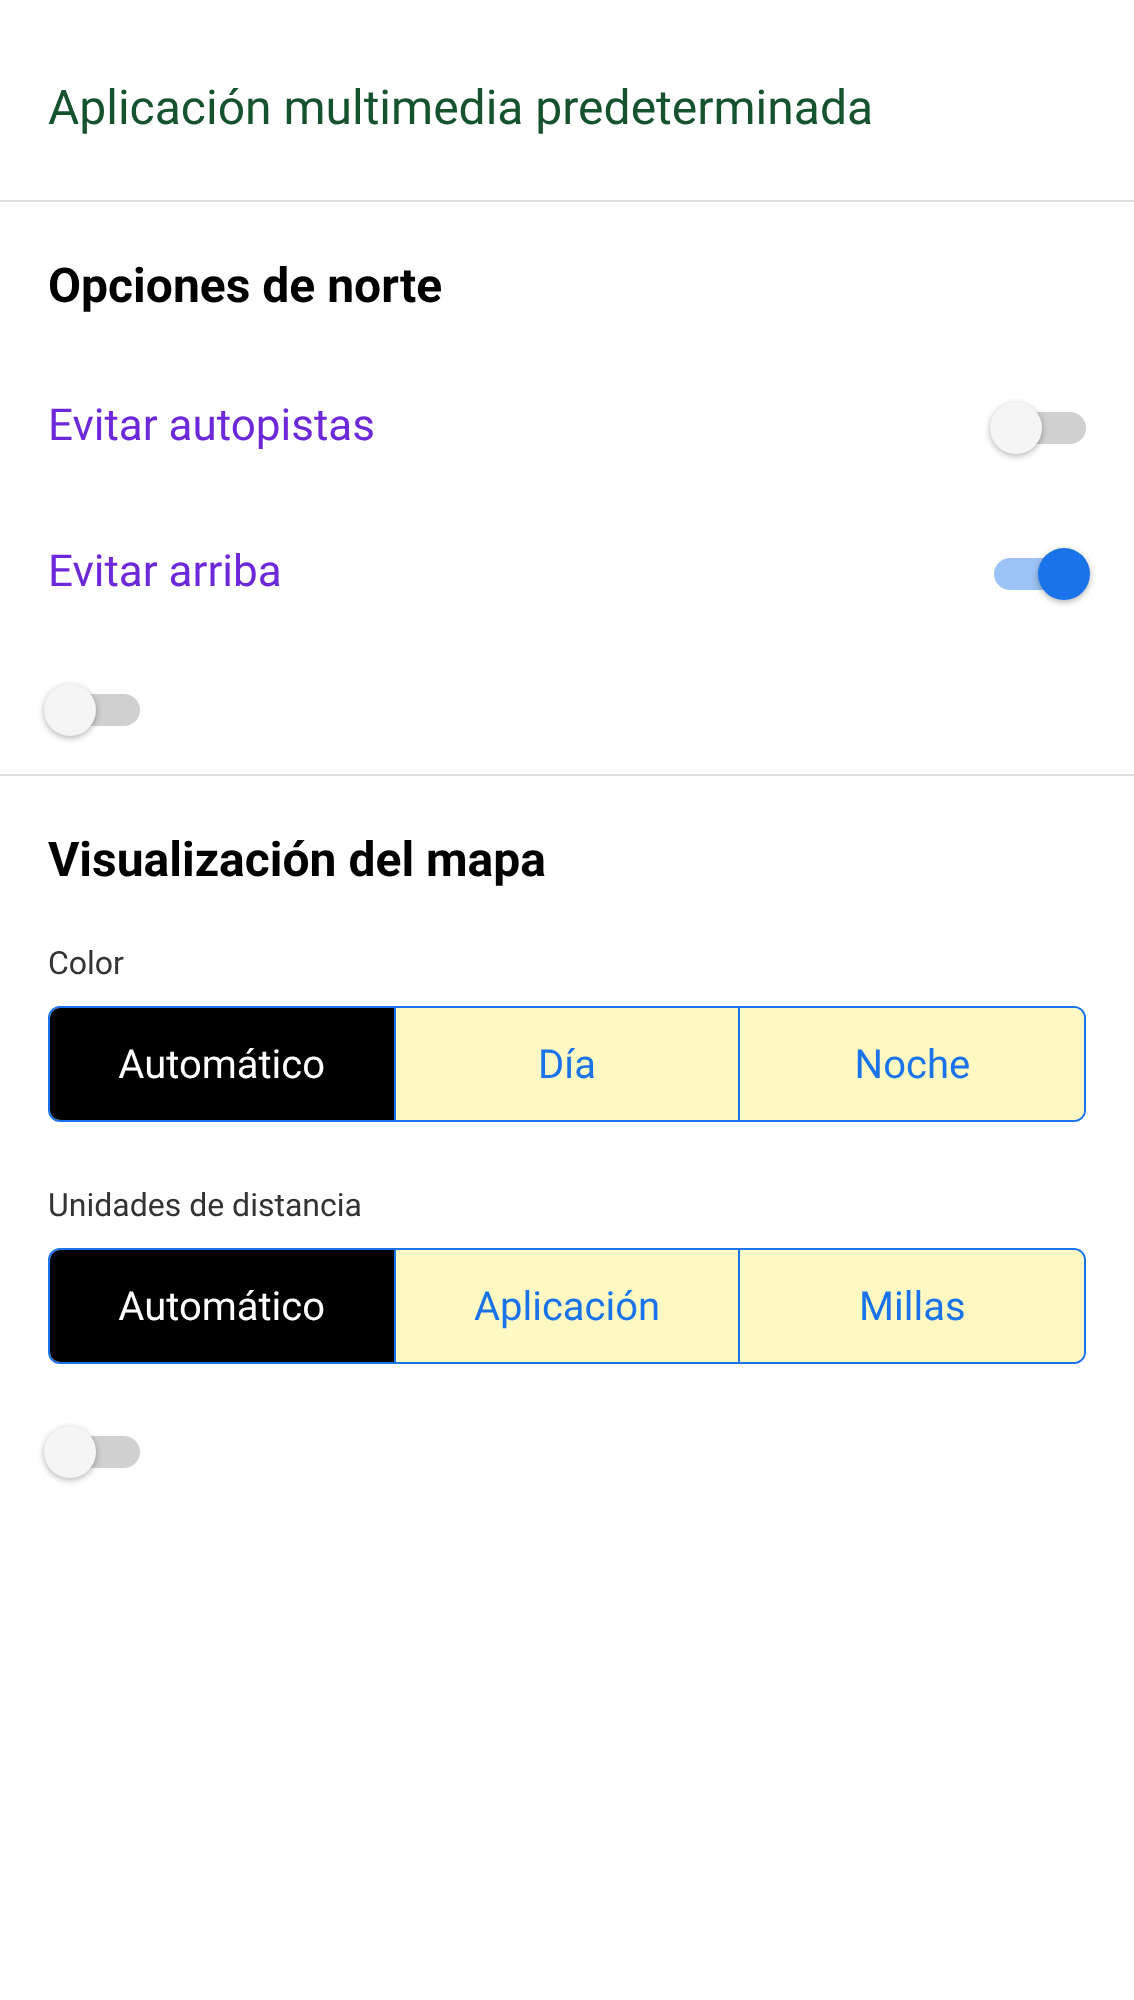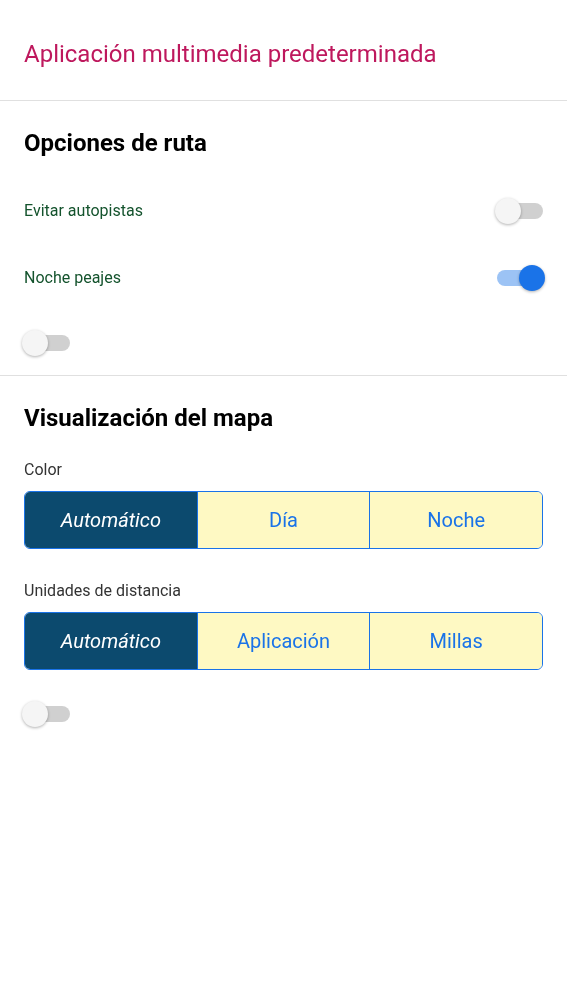--- a/index.html
+++ b/index.html
@@ -14,26 +14,26 @@
       background: #fff;
       overflow: hidden;
     }
     .setting-row {
       display: flex;
       align-items: center;
       justify-content: space-between;
       padding: 24px 24px;
     }
     .setting-label {
-      font-size: 16px;
-      color: #14532d;
+      font-size: 22px;
+      color: #6d28d9;
     }
     .disabled-label {
       font-size: 24px;
-      color: #be185d;
+      color: #14532d;
       padding: 4px 24px 32px 24px;
     }
     .section-divider {
       height: 1px;
       background: #e0e0e0;
       width: 100%;
     }
     .section-header {
       font-size: 24px;
       font-weight: 700;
@@ -85,49 +85,48 @@
       font-size: 20px;
       color: #1a73e8;
       background: #fef9c3;
       border-right: 1.5px solid #1a73e8;
       cursor: pointer;
     }
     .segment:last-child {
       border-right: none;
     }
     .segment.selected {
-      background: #0c4a6e;
+      background: #000000;
       color: #fff;
-      font-style: italic;
     }
     .top-partial {
       height: 36px;
       border-bottom: 1px solid transparent;
     }
   </style>
 </head>
 <body>
 
 <div class="top-partial"></div>
 
 <div class="disabled-label">Aplicación multimedia predeterminada</div>
 
 <div class="section-divider"></div>
 
-<div class="section-header">Opciones de ruta</div>
+<div class="section-header">Opciones de norte</div>
 
 <div class="setting-row">
   <span class="setting-label">Evitar autopistas</span>
   <div class="toggle">
     <div class="toggle-knob"></div>
   </div>
 </div>
 
 <div class="setting-row">
-  <span class="setting-label">Noche peajes</span>
+  <span class="setting-label">Evitar arriba</span>
   <div class="toggle on">
     <div class="toggle-knob"></div>
   </div>
 </div>
 
 <div class="setting-row">
   <div class="toggle">
     <div class="toggle-knob"></div>
   </div>
 </div>

